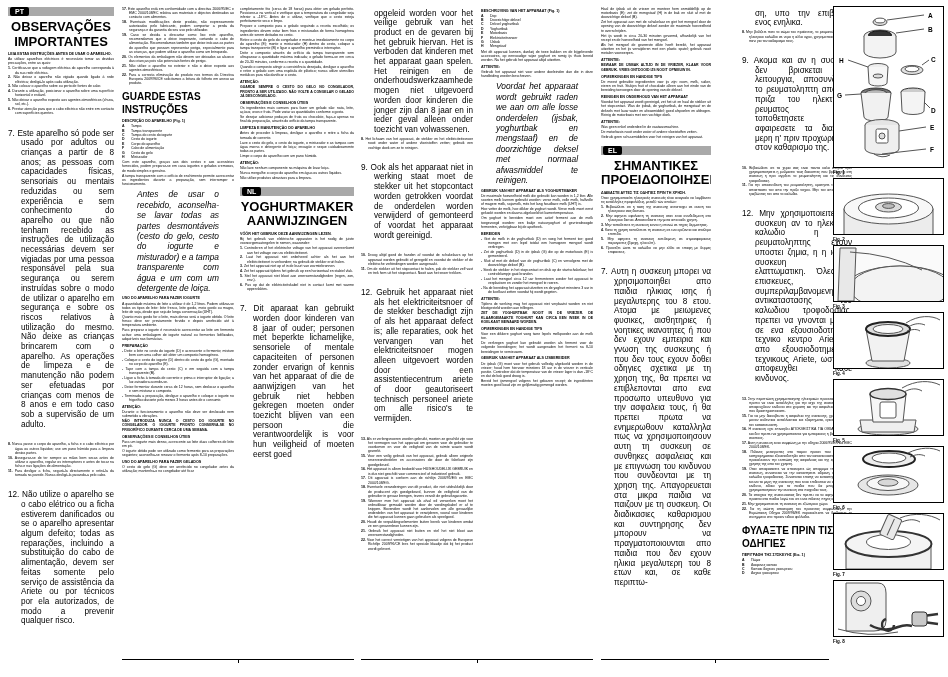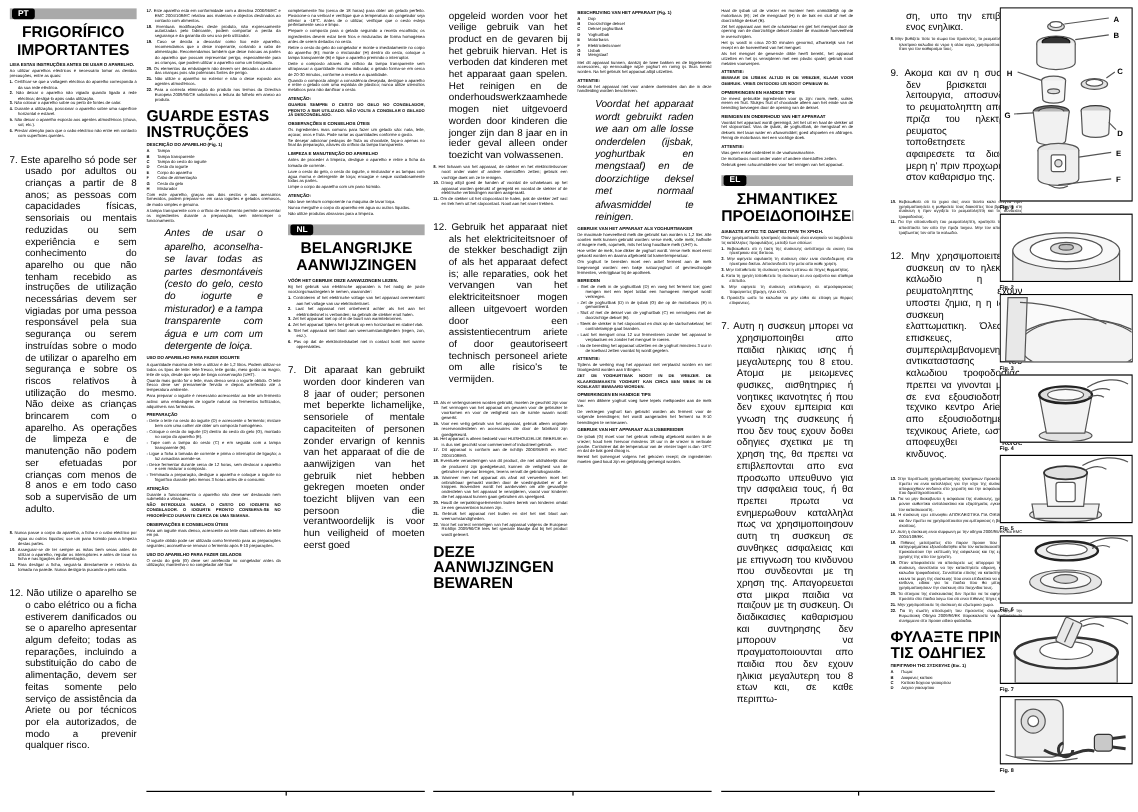--- a/index.html
+++ b/index.html
@@ -16,21 +16,21 @@
   #c4{left:361px;width:112px;}
   #c5{left:481px;width:112px;}
   #c6{left:601px;width:110px;}
   #c7{left:742px;width:110px;}
   #figcol{position:absolute;top:6px;left:833px;width:111px;height:665px;overflow:hidden;}
 
   .lang-bar{height:9px;background:#a9a9a9;margin:1px 0 3px;position:relative;}
   .lang-code{position:absolute;left:2px;top:0;background:#000;color:#fff;font-size:7px;
     font-weight:bold;padding:0 5px;height:9px;line-height:9px;border-radius:2px;}
   .h1{font-size:13px;font-weight:bold;text-align:center;line-height:14.5px;margin:4px 0 3px;}
-  .h2{font-size:13px;font-weight:bold;line-height:13px;margin:5px 0 3px;}
+  .h2{font-size:10px;font-weight:bold;line-height:13px;margin:5px 0 3px;}
   .h3{font-size:3.7px;font-weight:bold;line-height:4.4px;margin:2.6px 0 0.6px;}
   .small{font-size:3.5px;line-height:4.2px;text-align:justify;margin:0.8px 0;}
   .caps{font-size:3.5px;line-height:4.3px;font-weight:bold;text-align:justify;margin:1px 0;}
   .sitem{font-size:3.5px;line-height:4.2px;text-align:justify;padding-left:7px;text-indent:-7px;margin:0.6px 0;}
   .sitem .num{font-weight:bold;}
   .big{font-size:8.2px;line-height:9.7px;text-align:justify;padding-left:13px;text-indent:-13px;margin:13px 0;}
   .big .num{font-weight:normal;}
   .bigc{font-size:8.2px;line-height:9.7px;text-align:justify;padding-left:13px;margin:2.5px 0 2.5px;}
   .italic-big{font-size:8.4px;line-height:10.4px;font-style:italic;text-align:justify;margin:3px 15px;}
   .parts{font-size:3.5px;line-height:4.4px;margin:0.6px 0;}
@@ -46,21 +46,21 @@
   .footer-rule .tick{display:block;width:1px;height:3px;background:#000;margin:0 auto;}
   .sk{stroke:#555;stroke-width:1;fill:none;}
 </style>
 </head>
 <body>
 
 <div class="col" id="c1">
     <div class="lang-bar">
       <span class="lang-code">PT</span>
     </div>
-    <div class="h1">FRIGORÍFICO IMPORTANTES</div>
+    <div class="h1">OBSERVAÇÕES IMPORTANTES</div>
     <div class="h3">LEIA ESTAS INSTRUÇÕES ANTES DE USAR O APARELHO.</div>
     <div class="small">Ao utilizar aparelhos eléctricos é necessário tomar as devidas precauções, entre as quais:</div>
     <div class="sitem"><span class="num">1.</span>&nbsp;Certificar-se que a voltagem eléctrica do aparelho corresponda à da sua rede eléctrica.</div>
     <div class="sitem"><span class="num">2.</span>&nbsp;Não deixar o aparelho não vigiado quando ligado à rede eléctrica; desligá-lo após cada utilização.</div>
     <div class="sitem"><span class="num">3.</span>&nbsp;Não colocar o aparelho sobre ou perto de fontes de calor.</div>
     <div class="sitem"><span class="num">4.</span>&nbsp;Durante a utilização, posicionar o aparelho sobre uma superfície horizontal e estável.</div>
     <div class="sitem"><span class="num">5.</span>&nbsp;Não deixar o aparelho exposto aos agentes atmosféricos (chuva, sol, etc.).</div>
     <div class="sitem"><span class="num">6.</span>&nbsp;Prestar atenção para que o cabo eléctrico não entre em contacto com superfícies quentes.</div>
     <div class="big"><span class="num">7.</span>&nbsp;Este aparelho só pode ser usado por adultos ou crianças a partir de 8 anos; as pessoas com capacidades físicas, sensoriais ou mentais reduzidas ou sem experiência e sem conhecimento do aparelho ou que não tenham recebido as instruções de utilização necessárias devem ser vigiadas por uma pessoa responsável pela sua segurança ou serem instruídas sobre o modo de utilizar o aparelho em segurança e sobre os riscos relativos à utilização do mesmo. Não deixe as crianças brincarem com o aparelho. As operações de limpeza e de manutenção não podem ser efetuadas por crianças com menos de 8 anos e em todo caso sob a supervisão de um adulto.</div>
     <div class="sitem"><span class="num">8.</span>&nbsp;Nunca passe o corpo do aparelho, a ficha e o cabo eléctrico por água ou outros líquidos; use um pano húmido para a limpeza destas partes.</div>
@@ -106,21 +106,21 @@
         <span class="part-letter">G</span>
         <span>Cesto do gelo</span>
       </div>
       <div class="part-row">
         <span class="part-letter">H</span>
         <span>Misturador</span>
       </div>
     </div>
     <div class="small">Com este aparelho, graças aos dois cestos e aos acessórios fornecidos, podem preparar-se em casa iogurtes e gelados cremosos, de modo simples e genuíno.</div>
     <div class="small">A tampa transparente com o orifício de enchimento permite acrescentar os ingredientes durante a preparação, sem interromper o funcionamento.</div>
-    <div class="italic-big">Antes de usar o aparelho, aconselha-se lavar todas as partes desmontáveis (cesto do gelo, cesto do iogurte e misturador) e a tampa transparente com água e um com um detergente de loiça.</div>
+    <div class="italic-big">Antes de usar o recebido, aconselha-se lavar todas as partes desmontáveis (cesto do gelo, cesto do iogurte e misturador) e a tampa transparente com água e um com um detergente de loiça.</div>
     <div class="h3">USO DO APARELHO PARA FAZER IOGURTE</div>
     <div class="small">A quantidade máxima de leite a utilizar é de 1,2 litros. Podem utilizar-se todos os tipos de leite: leite fresco, leite gordo, meio gordo ou magro, leite de soja, desde que seja de longa conservação (UHT).</div>
     <div class="small">Quanto mais gordo for o leite, mais denso será o iogurte obtido. O leite fresco deve ser previamente fervido e depois arrefecido até à temperatura ambiente.</div>
     <div class="small">Para preparar o iogurte é necessário acrescentar ao leite um fermento activo: uma embalagem de iogurte natural ou fermentos liofilizados, adquiríveis nas farmácias.</div>
     <div class="h3">PREPARAÇÃO</div>
     <div class="sitem"><span class="num">-</span>&nbsp;Deite o leite no cesto do iogurte (D) e acrescente o fermento; misture bem com uma colher até obter um composto homogéneo.</div>
     <div class="sitem"><span class="num">-</span>&nbsp;Coloque o cesto do iogurte (D) dentro do cesto do gelo (G), montado no corpo do aparelho (E).</div>
     <div class="sitem"><span class="num">-</span>&nbsp;Tape com a tampa do cesto (C) e em seguida com a tampa transparente (B).</div>
     <div class="sitem"><span class="num">-</span>&nbsp;Ligue a ficha à tomada de corrente e prima o interruptor de ligação; a luz avisadora acende-se.</div>
     <div class="sitem"><span class="num">-</span>&nbsp;Deixe fermentar durante cerca de 12 horas, sem deslocar o aparelho e sem misturar o composto.</div>
@@ -150,47 +150,47 @@
     <div class="small">Lave o cesto do gelo, o cesto do iogurte, o misturador e as tampas com água morna e detergente de loiça; enxagúe e seque cuidadosamente todas as partes.</div>
     <div class="small">Limpe o corpo do aparelho com um pano húmido.</div>
     <div class="h3">ATENÇÃO:</div>
     <div class="small">Não lave nenhum componente na máquina de lavar loiça.</div>
     <div class="small">Nunca mergulhe o corpo do aparelho em água ou outros líquidos.</div>
     <div class="small">Não utilize produtos abrasivos para a limpeza.</div>
     <div style="height: 5px;"></div>
     <div class="lang-bar">
       <span class="lang-code">NL</span>
     </div>
-    <div class="h1">BELANGRIJKE AANWIJZINGEN</div>
+    <div class="h1">YOGHURTMAKER AANWIJZINGEN</div>
     <div class="h3">VÓÓR HET GEBRUIK DEZE AANWIJZINGEN LEZEN.</div>
     <div class="small">Bij het gebruik van elektrische apparaten is het nodig de juiste voorzorgsmaatregelen te nemen, waaronder:</div>
     <div class="sitem"><span class="num">1.</span>&nbsp;Controleren of het elektrische voltage van het apparaat overeenkomt aan het voltage van uw elektriciteitsnet.</div>
     <div class="sitem"><span class="num">2.</span>&nbsp;Laat het apparaat niet onbeheerd achter als het aan het elektriciteitsnet is verbonden; na gebruik de stekker eruit halen.</div>
     <div class="sitem"><span class="num">3.</span>&nbsp;Zet het apparaat niet op of in de buurt van warmtebronnen.</div>
     <div class="sitem"><span class="num">4.</span>&nbsp;Zet het apparaat tijdens het gebruik op een horizontaal en stabiel vlak.</div>
     <div class="sitem"><span class="num">5.</span>&nbsp;Stel het apparaat niet bloot aan weersomstandigheden (regen, zon, enz.).</div>
     <div class="sitem"><span class="num">6.</span>&nbsp;Pas op dat de elektriciteitskabel niet in contact komt met warme oppervlaktes.</div>
     <div class="big"><span class="num">7.</span>&nbsp;Dit aparaat kan gebruikt worden door kinderen van 8 jaar of ouder; personen met beperkte lichamelijke, sensoriele of mentale capaciteiten of personen zonder ervarign of kennis van het apparaat of die de aanwijzigen van het gebruik niet hebben gekregen moeten onder toezicht blijven van een persoon die verantwoordelijk is voor hun veiligheid of moeten eerst goed</div>
   </div>
 <div class="col" id="c4">
     <div class="bigc">opgeleid worden voor het veilige gebruik van het product en de gevaren bij het gebruik hiervan. Het is verboden dat kinderen met het apparaat gaan spelen. Het reinigen en de onderhoudswerkzaamheden mogen niet uitgevoerd worden door kinderen die jonger zijn dan 8 jaar en in ieder geval alleen onder toezicht van volwassenen.</div>
     <div class="sitem"><span class="num">8.</span>&nbsp;Het lichaam van het apparaat, de stekker en het elektriciteitssnoer nooit onder water of andere vloeistoffen zetten; gebruik een vochtige doek om ze te reinigen.</div>
+    <div class="big"><span class="num">9.</span>&nbsp;Ook als het apparaat niet in werking staat moet de stekker uit het stopcontact worden getrokken voordat de onderdelen worden verwijderd of gemonteerd of voordat het apparaat wordt gereinigd.</div>
     <div class="sitem"><span class="num">10.</span>&nbsp;Droog altijd goed de handen af voordat de schakelaars op het apparaat worden gebruikt of geregeld en voordat de stekker of de elektrische verbindingen worden aangeraakt.</div>
     <div class="sitem"><span class="num">11.</span>&nbsp;Om de stekker uit het stopcontact te halen, pak de stekker zelf vast en trek hem uit het stopcontact. Nooit aan het snoer trekken.</div>
     <div class="big"><span class="num">12.</span>&nbsp;Gebruik het apparaat niet als het elektriciteitsnoer of de stekker beschadigt zijn of als het apparaat defect is; alle reparaties, ook het vervangen van het elektriciteitsnoer mogen alleen uitgevoert worden door een assistentiecentrum ariete of door geautoriseert technisch personeel ariete om alle risico's te vermijden.</div>
     <div class="sitem"><span class="num">13.</span>&nbsp;Als er verlengsnoeren worden gebruikt, moeten ze geschikt zijn voor het vermogen van het apparaat om gevaren voor de gebruiker te voorkomen en voor de veiligheid van de ruimte waarin wordt gewerkt.</div>
     <div class="sitem"><span class="num">15.</span>&nbsp;Voor een veilig gebruik van het apparaat, gebruik alleen originele reserveonderdelen en accessoires die door de fabrikant zijn goedgekeurd.</div>
     <div class="sitem"><span class="num">16.</span>&nbsp;Het apparaat is alleen bedoeld voor HUISHOUDELIJK GEBRUIK en is dus niet geschikt voor commercieel of industrieel gebruik.</div>
     <div class="sitem"><span class="num">17.</span>&nbsp;Dit apparaat is conform aan de richtlijn 2006/95/EG en EMC 2004/108/EG.</div>
     <div class="sitem"><span class="num">18.</span>&nbsp;Eventuele veranderingen van dit product, die niet uitdrukkelijk door de producent zijn goedgekeurd, kunnen de veiligheid van de gebruiker in gevaar brengen, tevens vervalt de gebruiksgarantie.</div>
     <div class="sitem"><span class="num">19.</span>&nbsp;Wanneer men het apparaat als afval wil verwerken moet het onbruikbaar gemaakt worden door de voedingskabel er af te knippen. Bovendien wordt het aanbevolen om alle gevaarlijke onderdelen van het apparaat te verwijderen, vooral voor kinderen die het apparaat kunnen gaan gebruiken als speelgoed.</div>
     <div class="sitem"><span class="num">20.</span>&nbsp;Houdt de verpakkingselementen buiten bereik van kinderen omdat ze een gevarenbron kunnen zijn.</div>
     <div class="sitem"><span class="num">21.</span>&nbsp;Gebruik het apparaat niet buiten en stel het niet bloot aan weersomstandigheden.</div>
     <div class="sitem"><span class="num">22.</span>&nbsp;Voor het correct vernietigen van het apparaat volgens de Europese Richtlijn 2009/96/CE lees het speciale blaadje dat bij het product wordt gelevert.</div>
-    <div class="h2">DEZE AANWIJZINGEN BEWAREN</div>
   </div>
 <div class="col" id="c5">
     <div class="h3">BESCHRIJVING VAN HET APPARAAT (Fig. 1)</div>
     <div class="parts">
       <div class="part-row">
         <span class="part-letter">A</span>
         <span>Dop</span>
       </div>
       <div class="part-row">
         <span class="part-letter">B</span>

